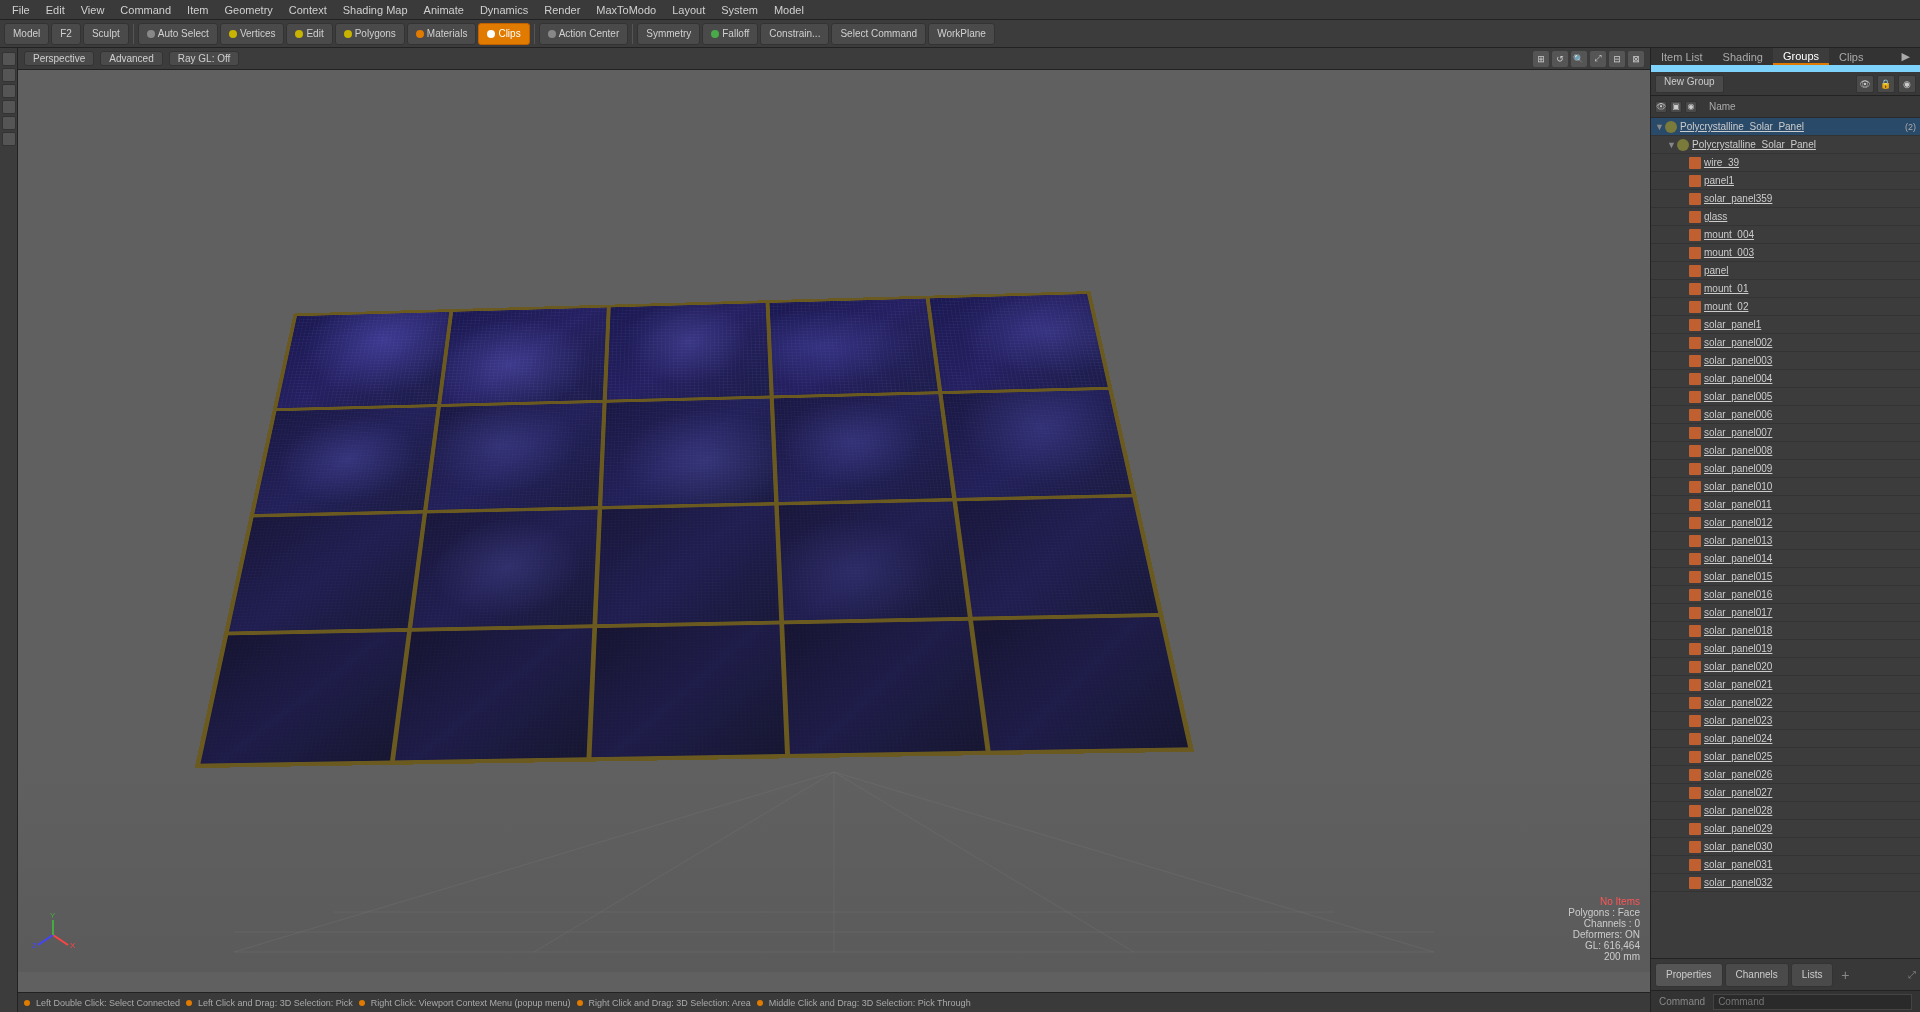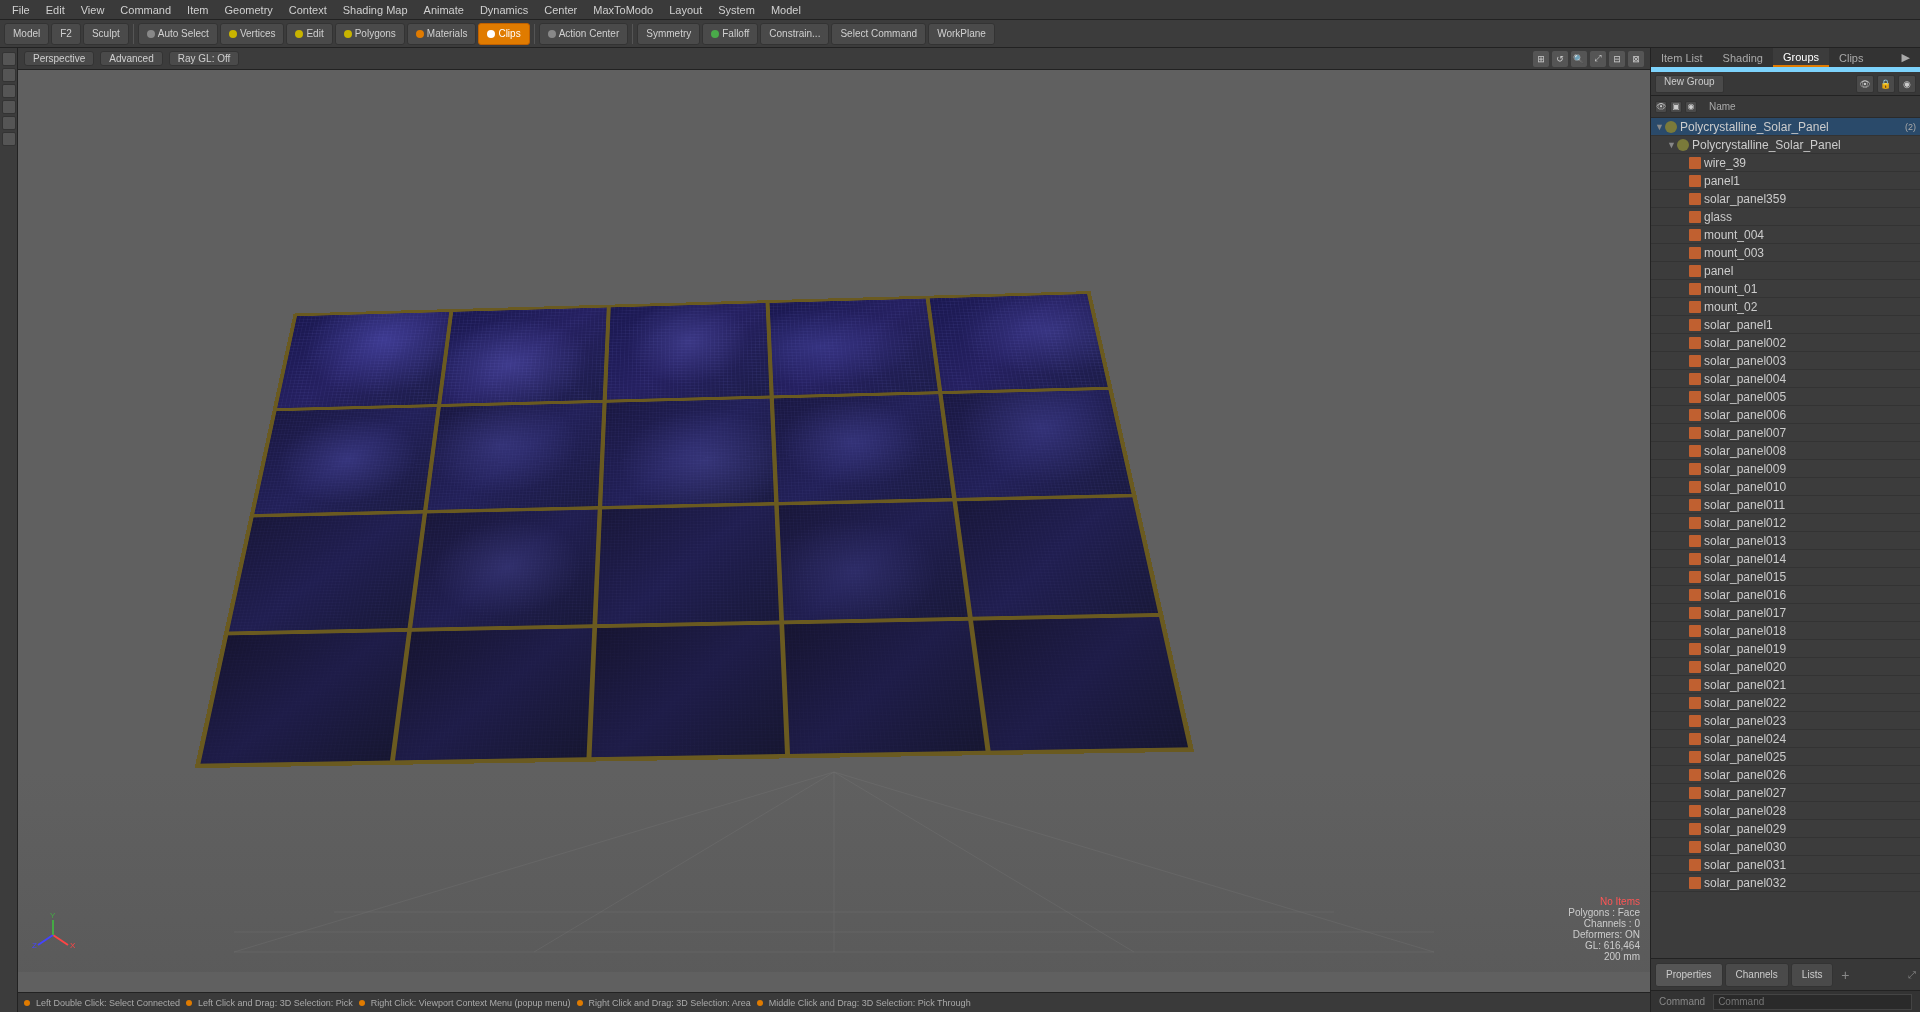--- a/index.html
+++ b/index.html
@@ -159,21 +159,21 @@
       width: 6px;
       height: 6px;
       border-radius: 50%;
       background: #e07b00;
     }
     #right-panel-tabs {
       height: 24px;
       background: #333;
       display: flex;
       align-items: center;
-      border-bottom: 5px solid #7dd3fc;
+      border-bottom: 7px solid #7dd3fc;
       text-align: right;
     }
     .rpanel-tab {
       padding: 0 10px;
       height: 100%;
       display: flex;
       align-items: center;
       font-size: 11px;
       cursor: pointer;
       color: #aaa;
@@ -256,25 +256,26 @@
     }
     .icon-group {
       background: #7a7a3a;
       border-radius: 50%;
     }
     .icon-orange {
       background: #c06030;
       border-radius: 1px;
     }
     .tree-name {
-      font-size: 12px;
+      font-size: 10px;
       color: #ccc;
       flex: 1;
       overflow: hidden;
       white-space: nowrap;
+      text-decoration: underline;
     }
 
     
     #bottom-panel {
       height: 32px;
       background: #383838;
       border-top: 1px solid #222;
       display: flex;
       align-items: center;
       padding: 0 4px;
@@ -353,21 +354,21 @@
   <div class="menu-item">File</div>
   <div class="menu-item">Edit</div>
   <div class="menu-item">View</div>
   <div class="menu-item">Command</div>
   <div class="menu-item">Item</div>
   <div class="menu-item">Geometry</div>
   <div class="menu-item">Context</div>
   <div class="menu-item">Shading Map</div>
   <div class="menu-item">Animate</div>
   <div class="menu-item">Dynamics</div>
-  <div class="menu-item">Center</div>
+  <div class="menu-item">Render</div>
   <div class="menu-item">MaxToModo</div>
   <div class="menu-item">Layout</div>
   <div class="menu-item">System</div>
   <div class="menu-item">Model</div>
 </div>
 
 <div id="toolbar">
   <div class="toolbar-btn">
     <span>Model</span>
   </div>

